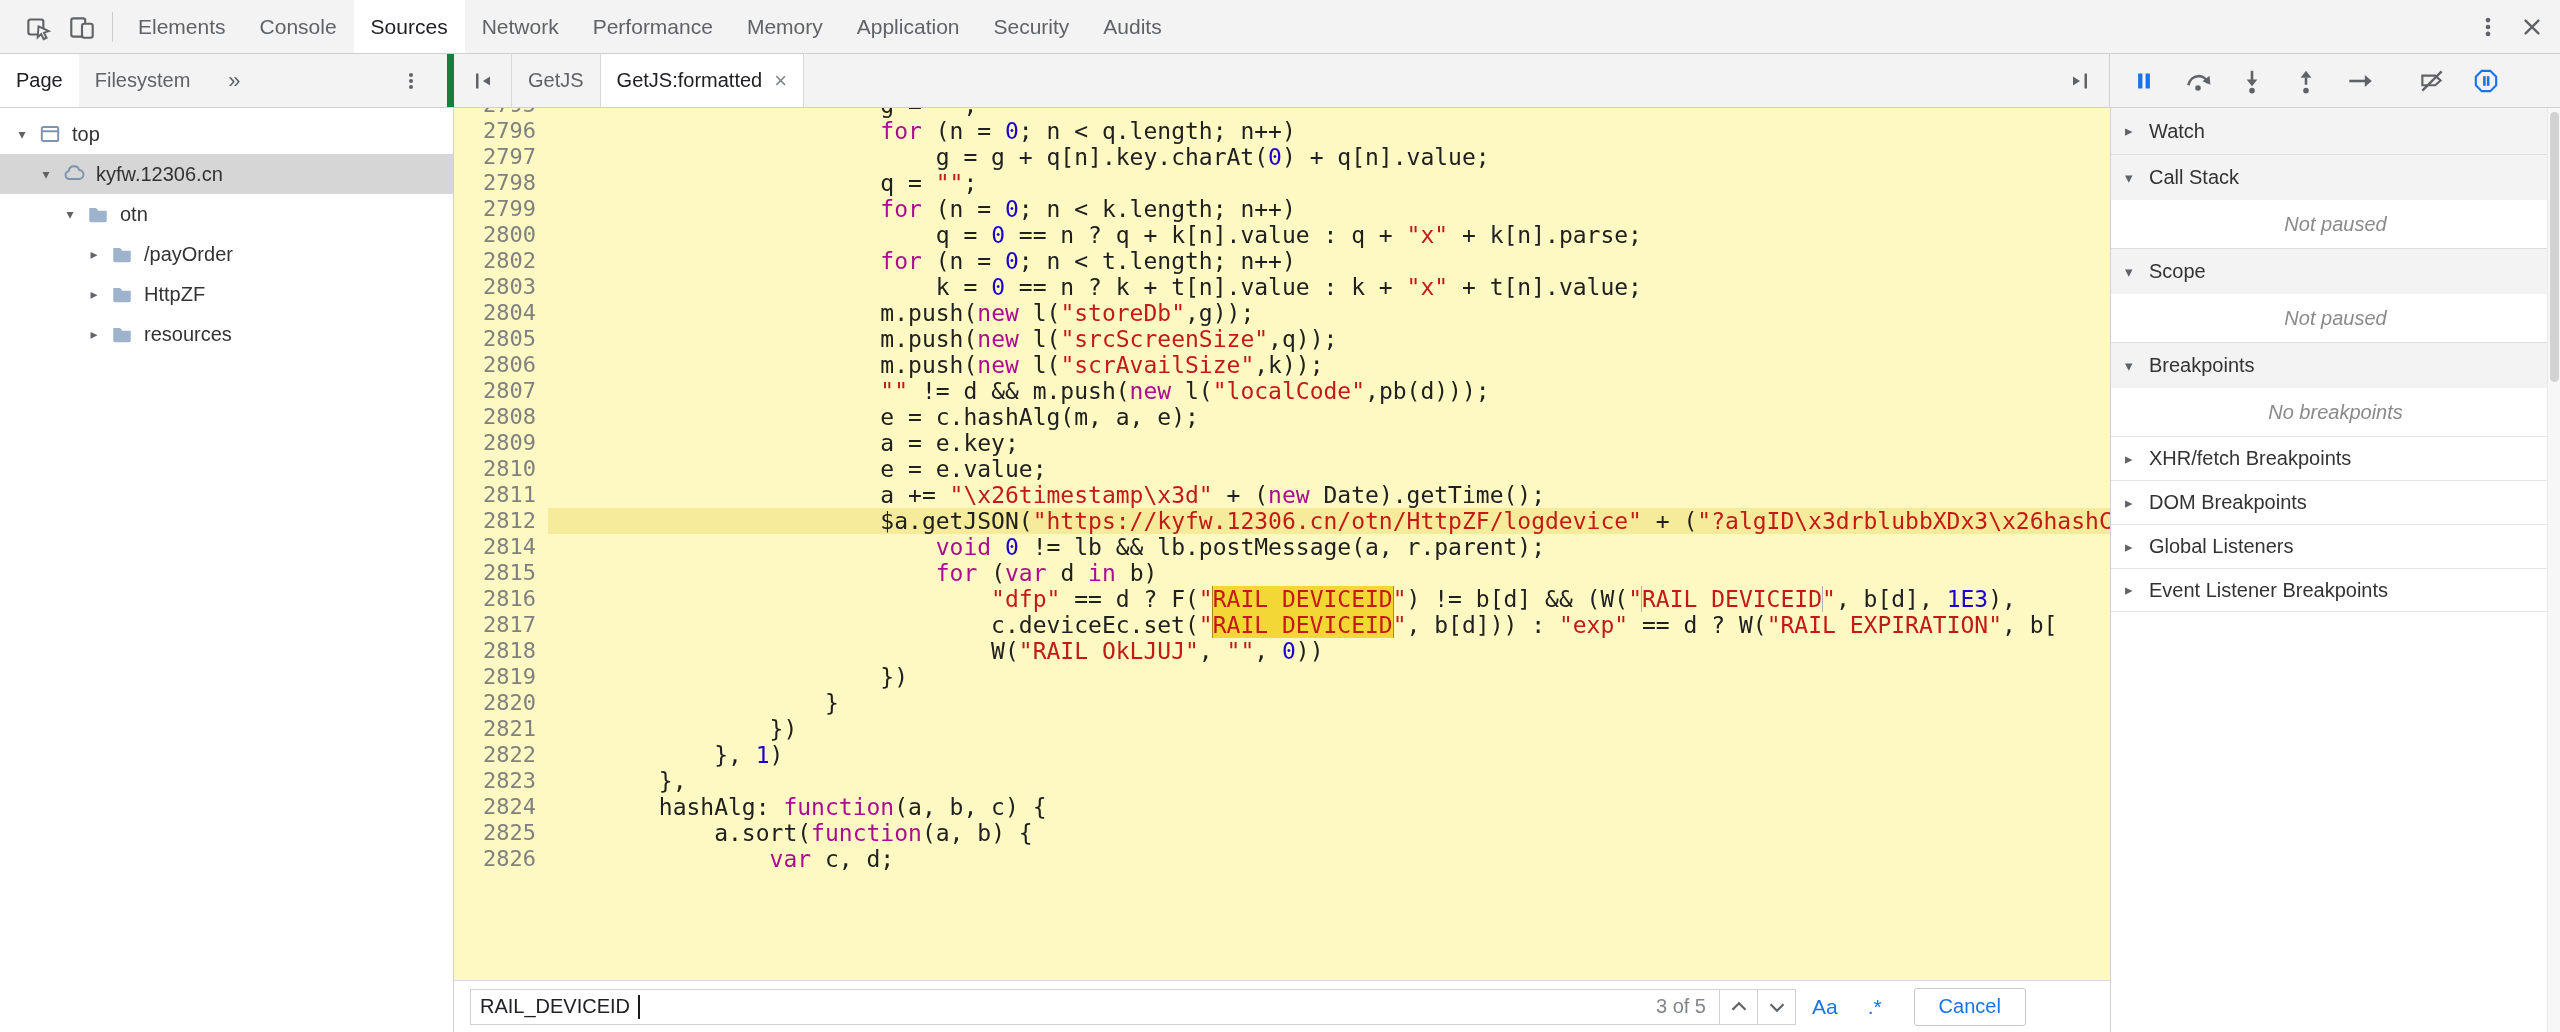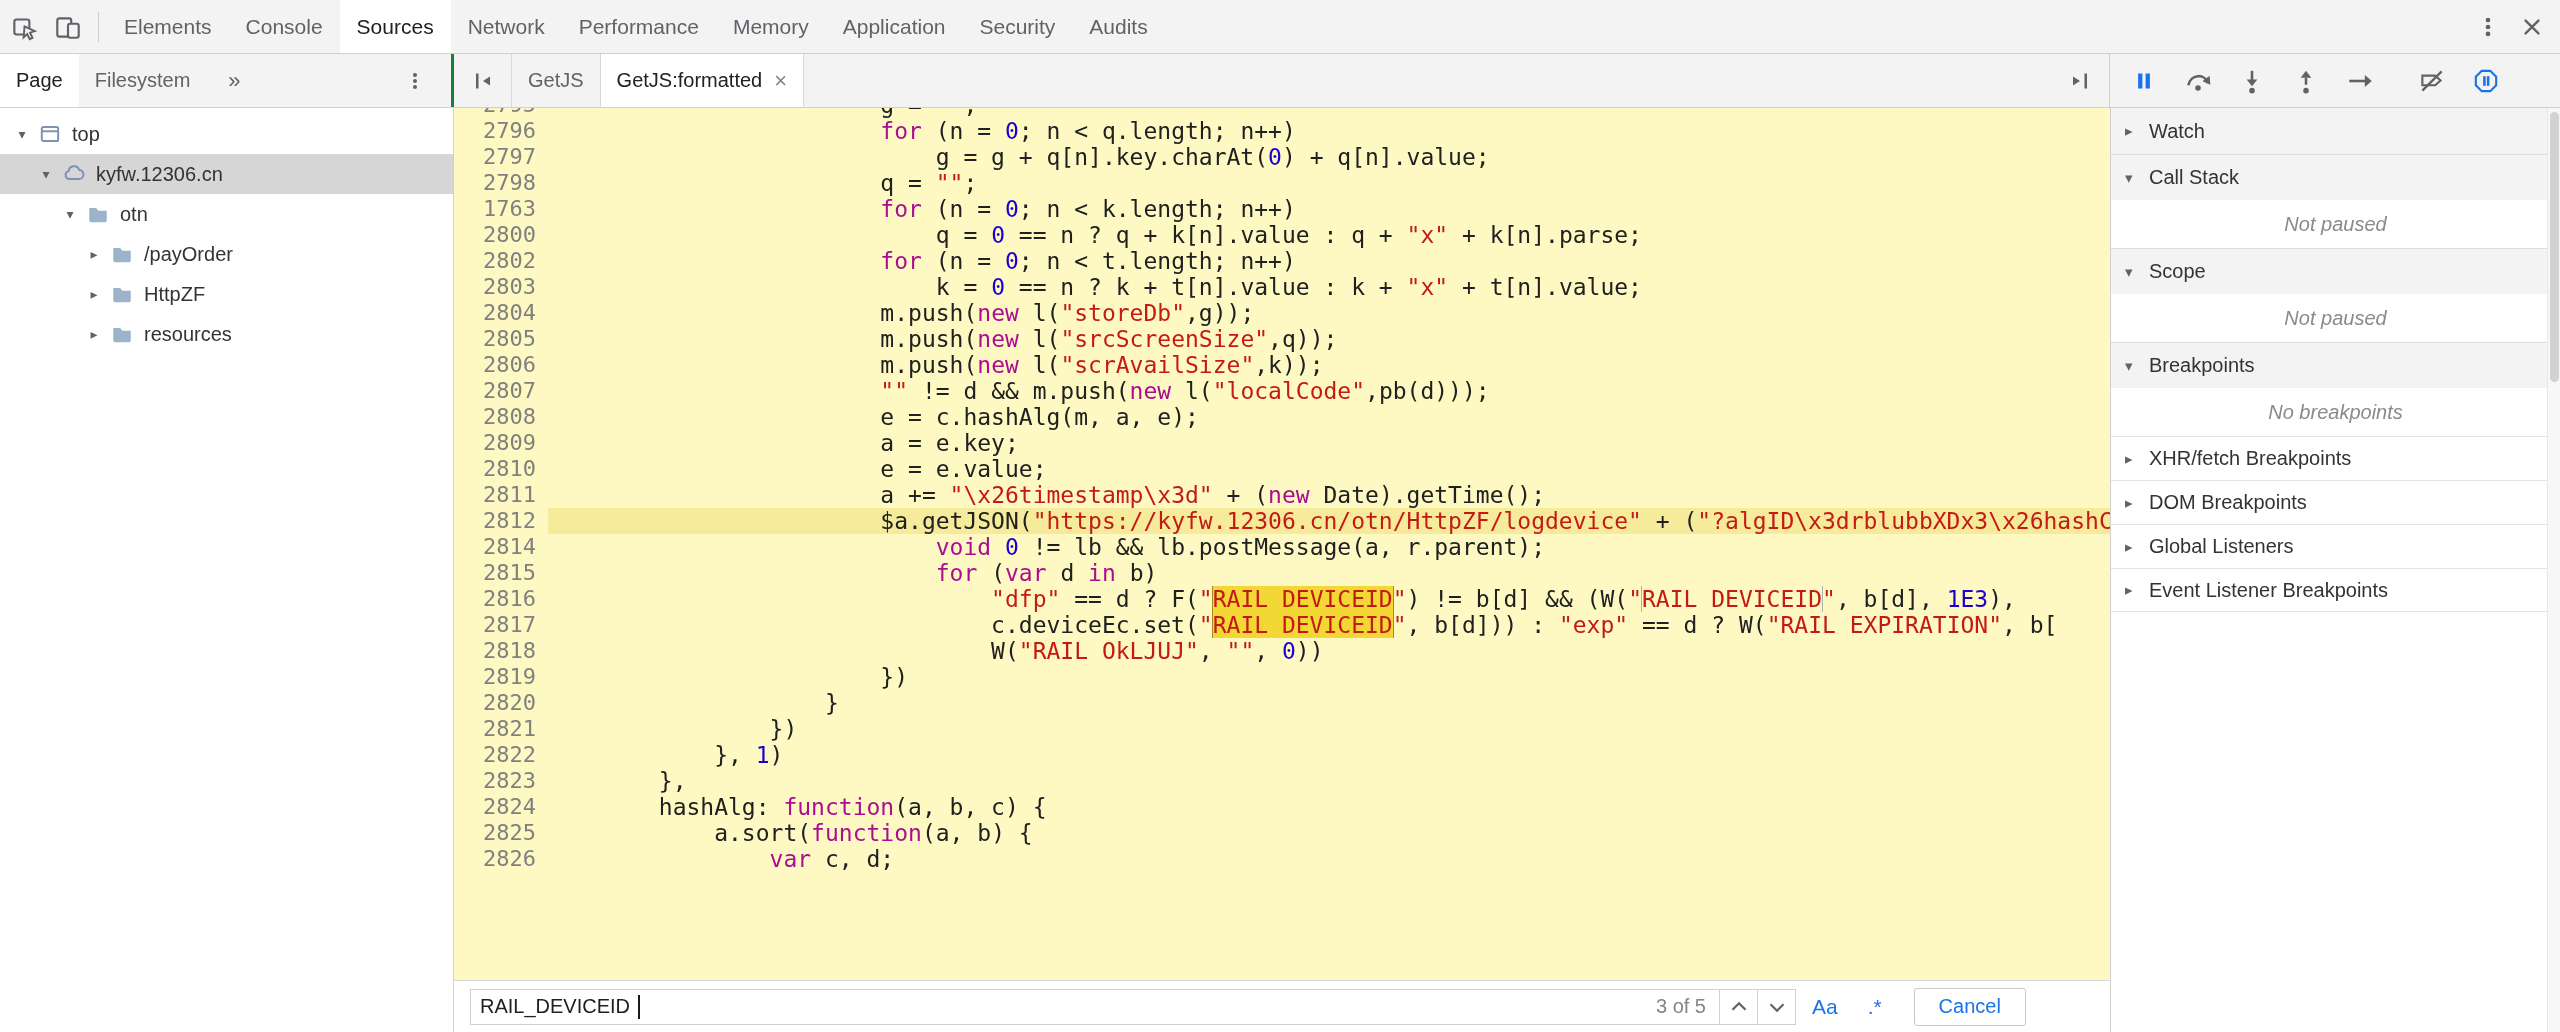--- a/index.html
+++ b/index.html
@@ -1,32 +1,32 @@
 <!DOCTYPE html>
 <html><head>
 <meta charset="utf-8">
 <style>
   *{box-sizing:border-box;margin:0;padding:0}
   html,body{width:2560px;height:1032px;overflow:hidden}
   body{font-family:"Liberation Sans",sans-serif;background:#fff;color:#333}
   .devtools{width:2560px;height:1032px;display:flex;flex-direction:column;overflow:hidden;background:#fff}
 
   
-  .row1{height:54px;min-height:54px;background:#f3f3f3;border-bottom:1px solid #d0d0d0;display:flex;align-items:center;padding-left:2px}
+  .row1{height:54px;min-height:54px;background:#f3f3f3;border-bottom:1px solid #d0d0d0;display:flex;align-items:center;padding-left:16px}
   button{border:none;background:transparent;font-family:inherit;cursor:default;padding:0}
   .icon-btn{width:44px;height:44px;display:flex;align-items:center;justify-content:center;color:#5f6368;flex:none}
   .vsep{width:1px;height:30px;background:#ccc;margin:0 8px;flex:none}
   .main-tabs{display:flex;height:100%}
   .main-tab{padding:0 17px;display:flex;align-items:center;font-size:21px;color:#5f6368;height:100%}
   .main-tab.selected{background:#fff;color:#202124}
   .row1-right{margin-left:auto;display:flex;align-items:center;padding-right:6px}
 
   
   .row2{height:54px;min-height:54px;background:#f3f3f3;border-bottom:1px solid #d0d0d0;display:flex;align-items:stretch}
-  .nav-head{width:454px;min-width:454px;border-right:3px solid #15803d;display:flex;align-items:center}
+  .nav-head{width:454px;min-width:454px;border-right:7px solid #15803d;display:flex;align-items:center}
   .nav-tabs{display:flex;height:100%}
   .nav-tab{padding:0 16px;height:100%;display:flex;align-items:center;font-size:20px;color:#5f6368}
   .nav-tab.selected{background:#fff;color:#202124}
   .chev{color:#5f6368;font-size:22px;margin-left:22px}
   .nav-head .kebab{margin-left:auto;margin-right:14px}
   .editor-head{flex:1;display:flex;align-items:center;border-right:1px solid #d0d0d0;min-width:0}
   .editor-head .icon-btn{align-self:center}
   .editor-head .icon-btn:first-child{margin:0 6px 0 8px}
   .file-tabs{display:flex;height:100%}
   .file-tab{display:flex;align-items:center;padding:0 16px;font-size:20px;color:#5f6368;border-right:1px solid #d8d8d8;border-left:1px solid #d8d8d8;margin-left:-1px;height:100%}
@@ -280,21 +280,21 @@
         </div>
     </aside>
 
     <section class="editor">
       <div class="code-viewport">
         <div class="code-scroll">
             <div class="code-line"><div class="gutter">2795</div><div class="code-text">                        <span class="tok-p">g = </span><span class="tok-s">""</span><span class="tok-p">;</span></div></div>
             <div class="code-line"><div class="gutter">2796</div><div class="code-text">                        <span class="tok-k">for</span><span class="tok-p"> (n = </span><span class="tok-n">0</span><span class="tok-p">; n &lt; q.length; n++)</span></div></div>
             <div class="code-line"><div class="gutter">2797</div><div class="code-text">                            <span class="tok-p">g = g + q[n].key.charAt(</span><span class="tok-n">0</span><span class="tok-p">) + q[n].value;</span></div></div>
             <div class="code-line"><div class="gutter">2798</div><div class="code-text">                        <span class="tok-p">q = </span><span class="tok-s">""</span><span class="tok-p">;</span></div></div>
-            <div class="code-line"><div class="gutter">1763</div><div class="code-text">                        <span class="tok-k">for</span><span class="tok-p"> (n = </span><span class="tok-n">0</span><span class="tok-p">; n &lt; k.length; n++)</span></div></div>
+            <div class="code-line"><div class="gutter">2799</div><div class="code-text">                        <span class="tok-k">for</span><span class="tok-p"> (n = </span><span class="tok-n">0</span><span class="tok-p">; n &lt; k.length; n++)</span></div></div>
             <div class="code-line"><div class="gutter">2800</div><div class="code-text">                            <span class="tok-p">q = </span><span class="tok-n">0</span><span class="tok-p"> == n ? q + k[n].value : q + </span><span class="tok-s">"x"</span><span class="tok-p"> + k[n].parse;</span></div></div>
             <div class="code-line"><div class="gutter">2802</div><div class="code-text">                        <span class="tok-k">for</span><span class="tok-p"> (n = </span><span class="tok-n">0</span><span class="tok-p">; n &lt; t.length; n++)</span></div></div>
             <div class="code-line"><div class="gutter">2803</div><div class="code-text">                            <span class="tok-p">k = </span><span class="tok-n">0</span><span class="tok-p"> == n ? k + t[n].value : k + </span><span class="tok-s">"x"</span><span class="tok-p"> + t[n].value;</span></div></div>
             <div class="code-line"><div class="gutter">2804</div><div class="code-text">                        <span class="tok-p">m.push(</span><span class="tok-k">new</span><span class="tok-p"> l(</span><span class="tok-s">"storeDb"</span><span class="tok-p">,g));</span></div></div>
             <div class="code-line"><div class="gutter">2805</div><div class="code-text">                        <span class="tok-p">m.push(</span><span class="tok-k">new</span><span class="tok-p"> l(</span><span class="tok-s">"srcScreenSize"</span><span class="tok-p">,q));</span></div></div>
             <div class="code-line"><div class="gutter">2806</div><div class="code-text">                        <span class="tok-p">m.push(</span><span class="tok-k">new</span><span class="tok-p"> l(</span><span class="tok-s">"scrAvailSize"</span><span class="tok-p">,k));</span></div></div>
             <div class="code-line"><div class="gutter">2807</div><div class="code-text">                        <span class="tok-s">""</span><span class="tok-p"> != d &amp;&amp; m.push(</span><span class="tok-k">new</span><span class="tok-p"> l(</span><span class="tok-s">"localCode"</span><span class="tok-p">,pb(d)));</span></div></div>
             <div class="code-line"><div class="gutter">2808</div><div class="code-text">                        <span class="tok-p">e = c.hashAlg(m, a, e);</span></div></div>
             <div class="code-line"><div class="gutter">2809</div><div class="code-text">                        <span class="tok-p">a = e.key;</span></div></div>
             <div class="code-line"><div class="gutter">2810</div><div class="code-text">                        <span class="tok-p">e = e.value;</span></div></div>

